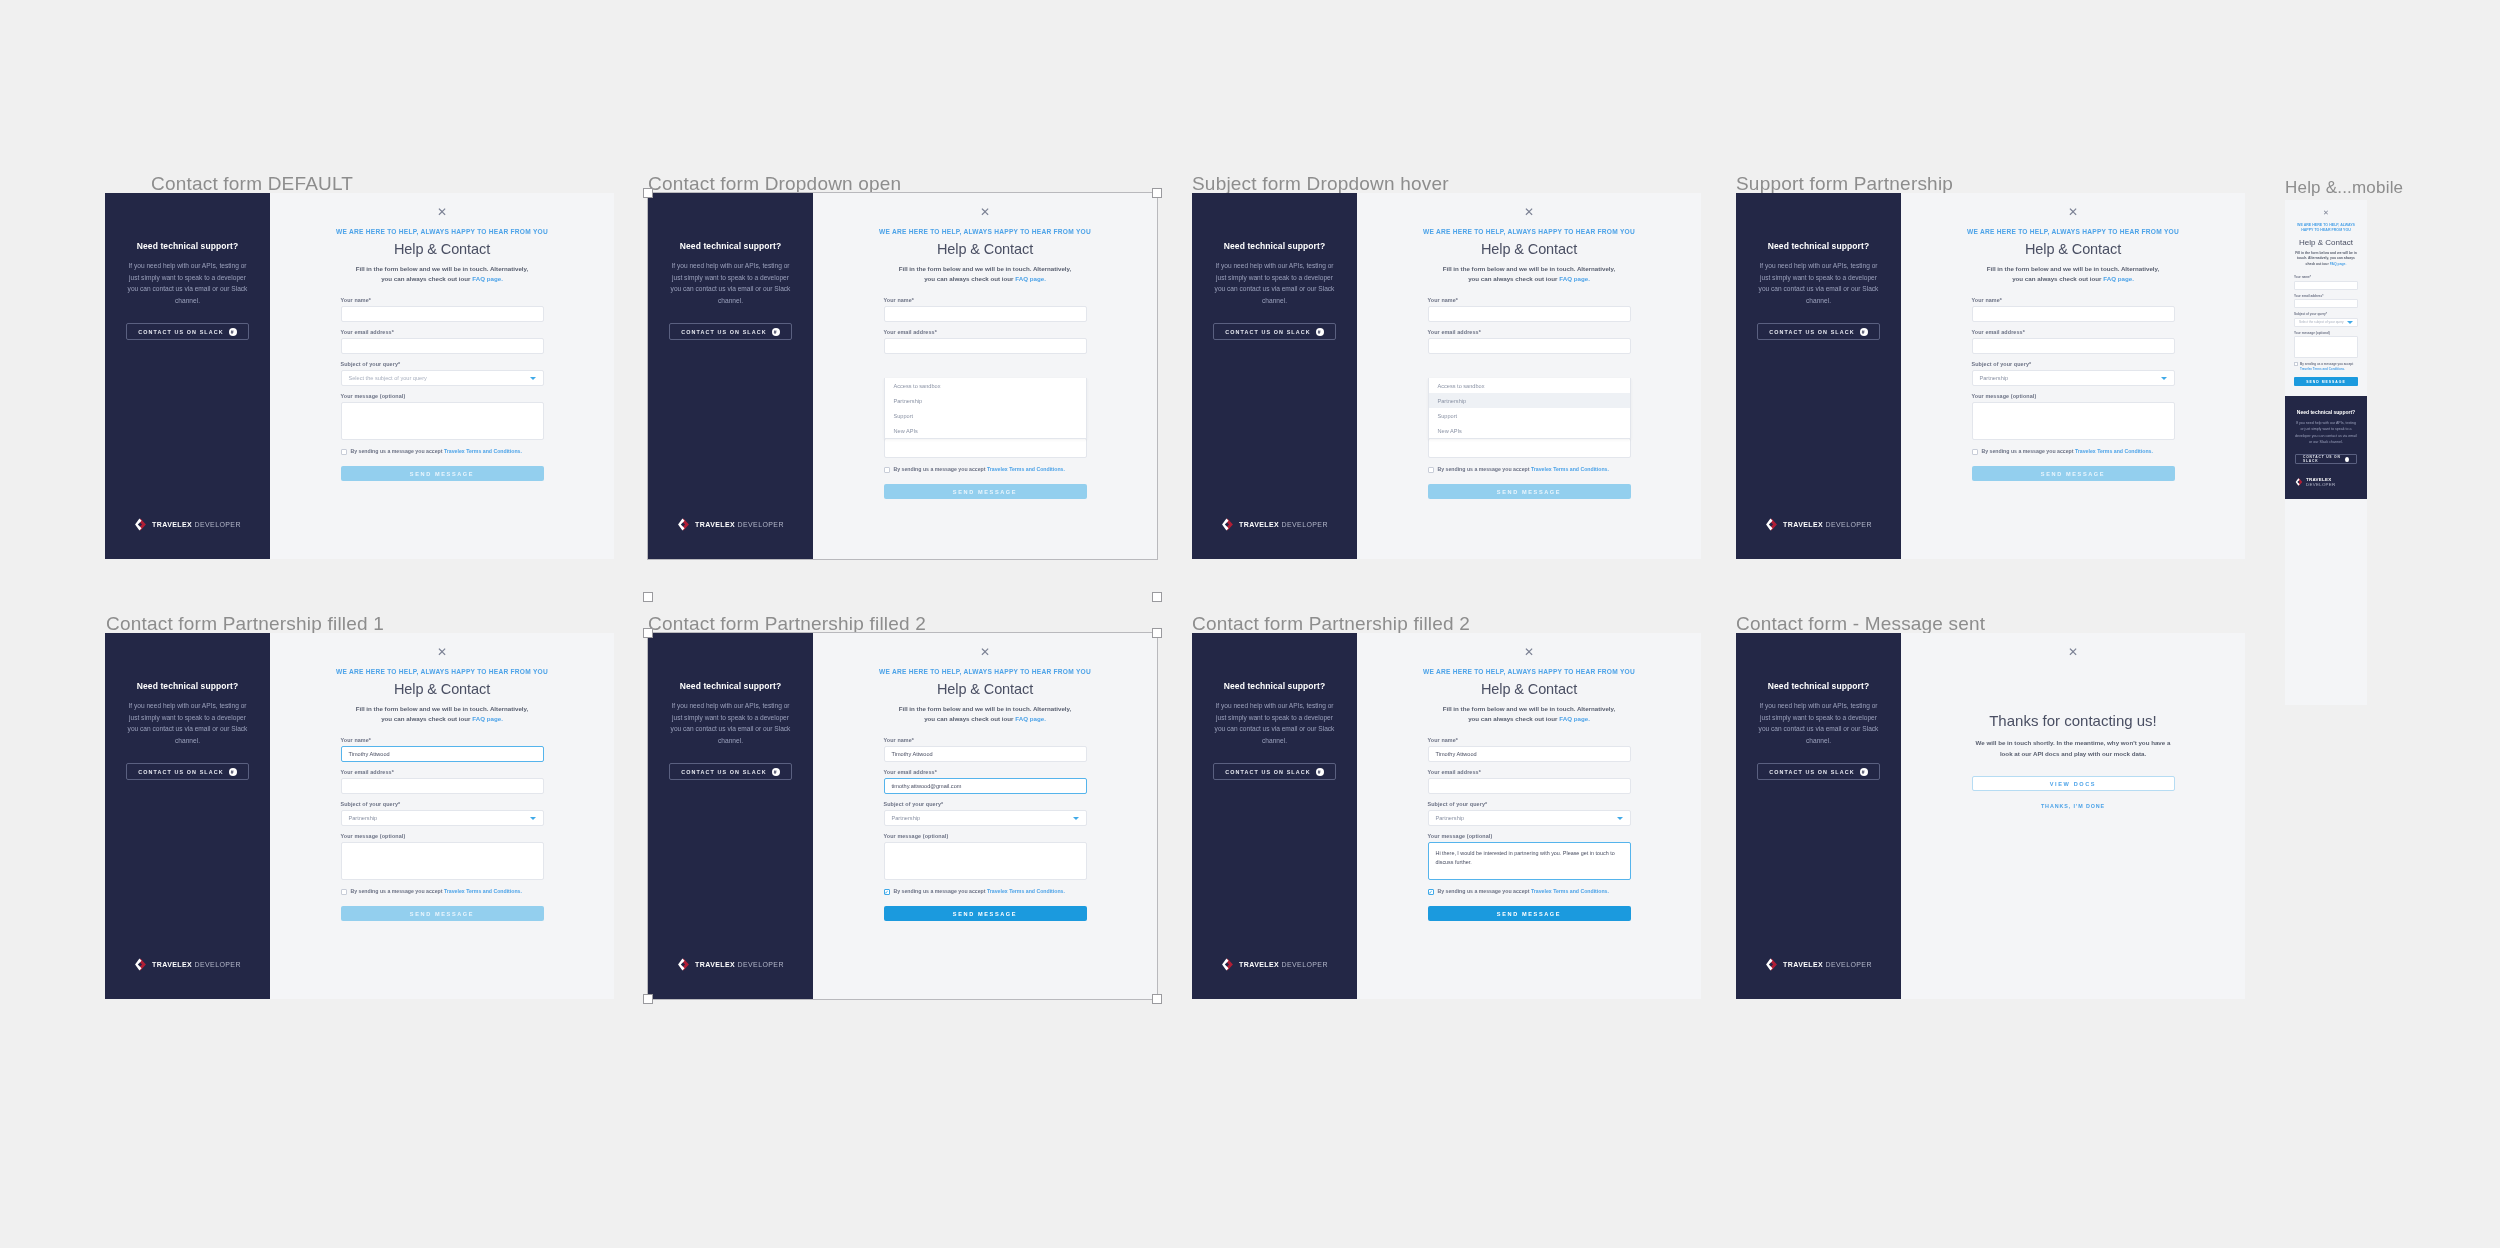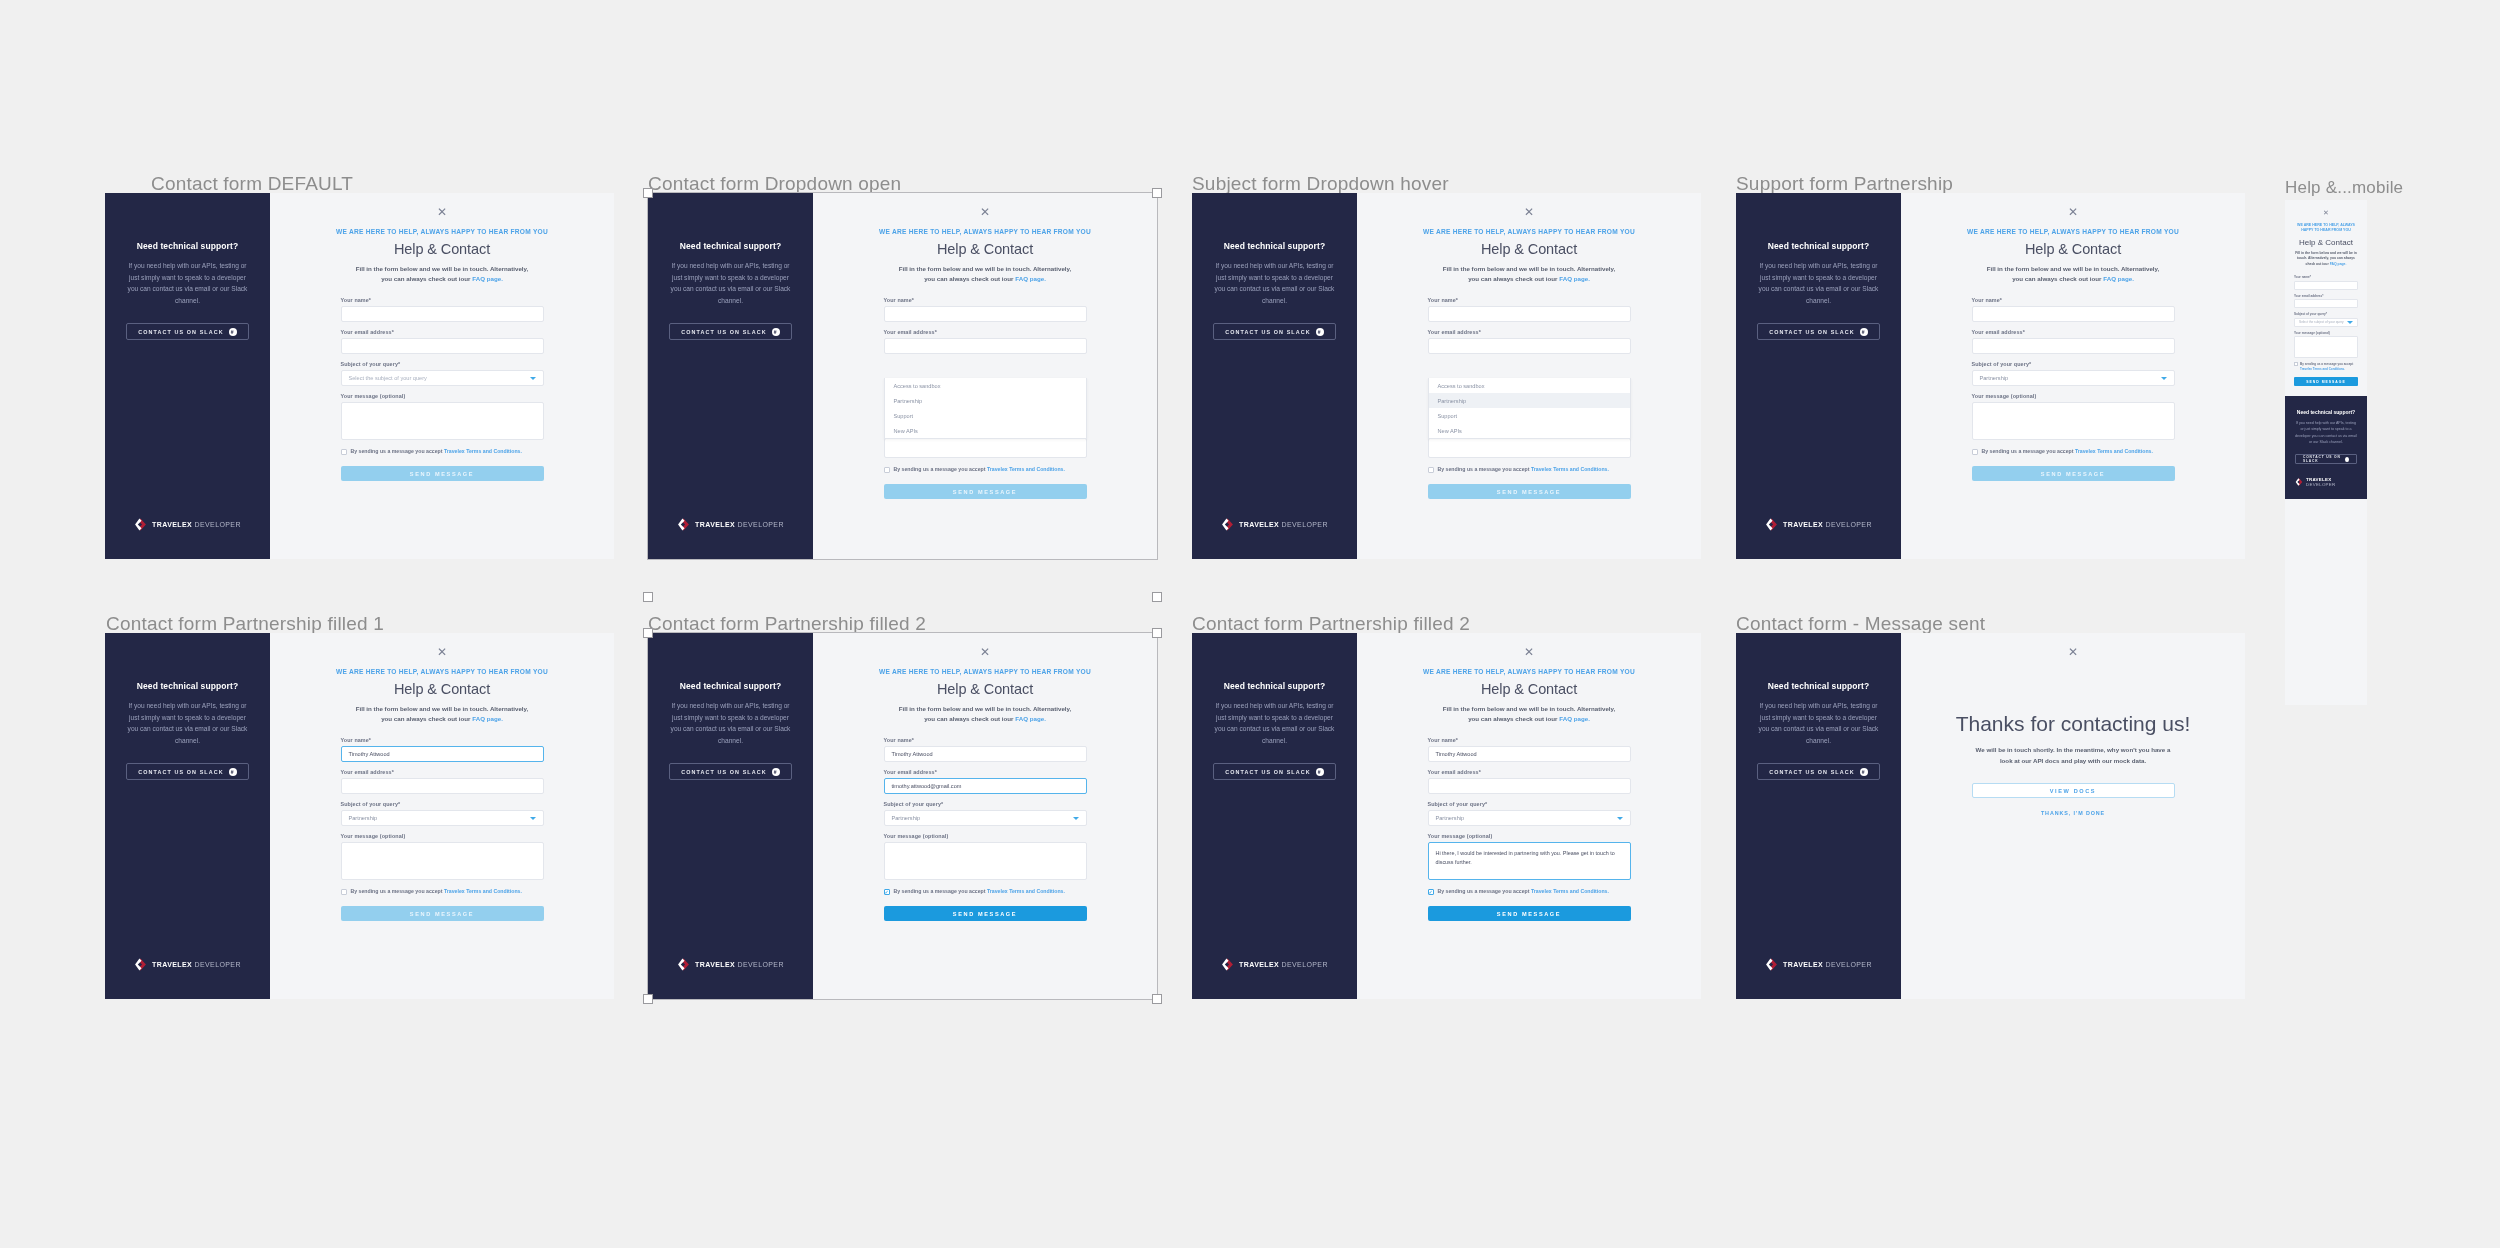--- a/index.html
+++ b/index.html
@@ -275,21 +275,21 @@
   .success {
     flex: 1;
     position: relative;
     display: flex;
     flex-direction: column;
     align-items: center;
     padding-top: 22px;
   }
   .succ-title {
     margin-top: 57px;
-    font-size: 21px;
+    font-size: 15px;
     font-weight: 400;
     color: #4a4f63;
   }
   .succ-sub {
     margin-top: 9px;
     font-size: 6.2px;
     line-height: 1.7;
     color: #5a6070;
     text-align: center;
     max-width: 205px;

